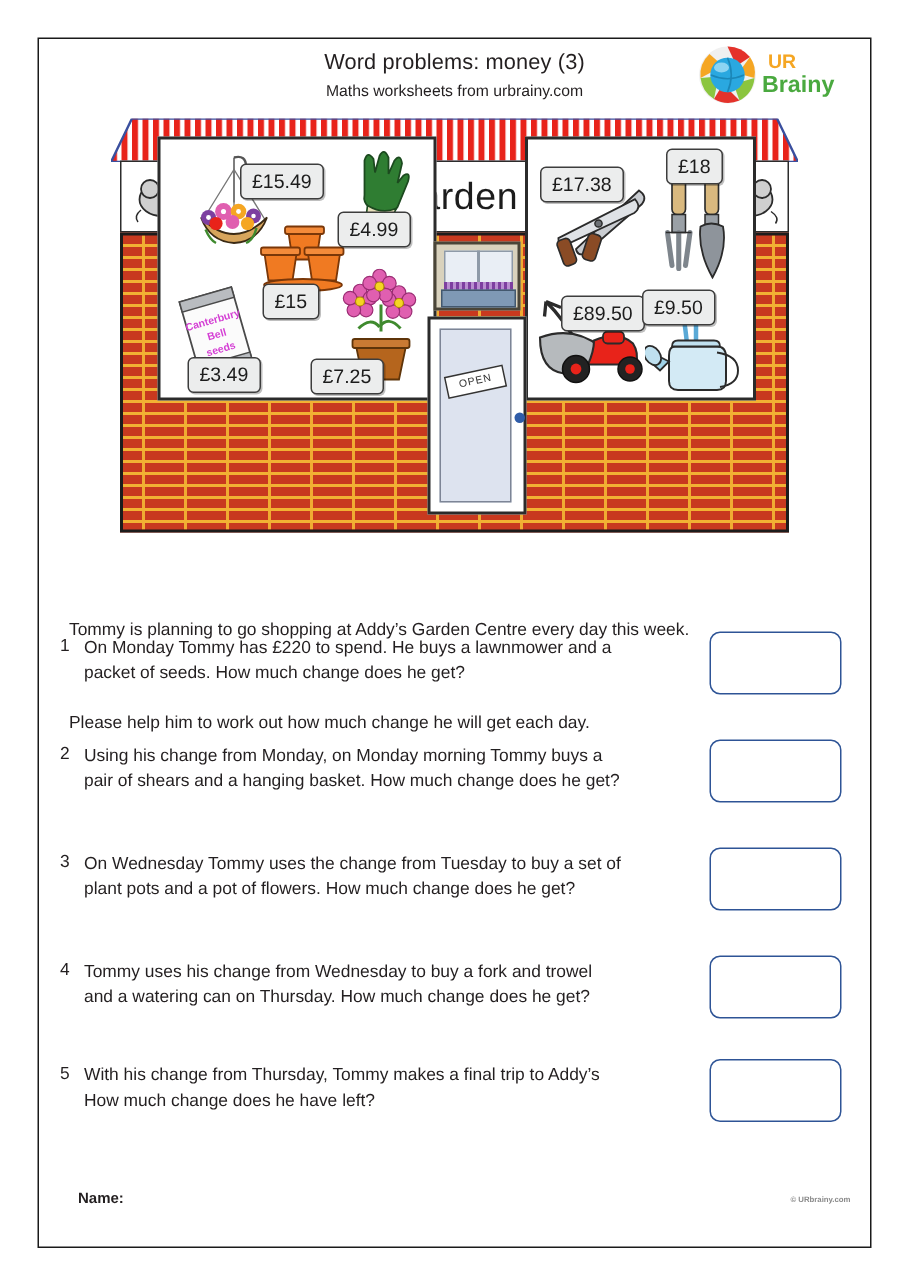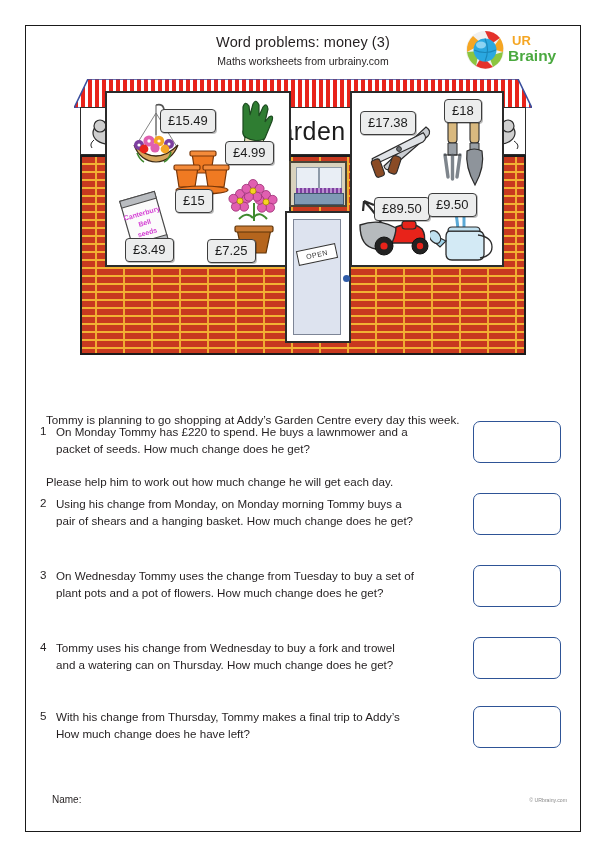--- a/index.html
+++ b/index.html
@@ -235,21 +235,21 @@
   .answer-box {
     position: absolute;
     left: 448px;
     width: 88px; height: 42px;
     border: 1.6px solid #2e5496;
     border-radius: 7px;
     background: #fff;
   }
 
   
-  .footer { position: absolute; left: 25px; top: 790px; width: 556px; height: 30px; }
+  .footer { position: absolute; left: 25px; top: 790px; width: 556px; height: 30px; font-weight: bold; }
   .f-name   { position: absolute; left: 27px;  top: 4px; font-size: 10px; }
   .f-page   { position: absolute; left: 0; top: 4px; width: 556px; text-align: center; font-size: 10px; }
   .f-copy   { position: absolute; right: 14px; top: 7px; font-size: 5.2px; color: #8a8a8a; }
 </style>
 </head>
 <body>
 
 <div class="page-border"></div>
 
 <div class="header">

